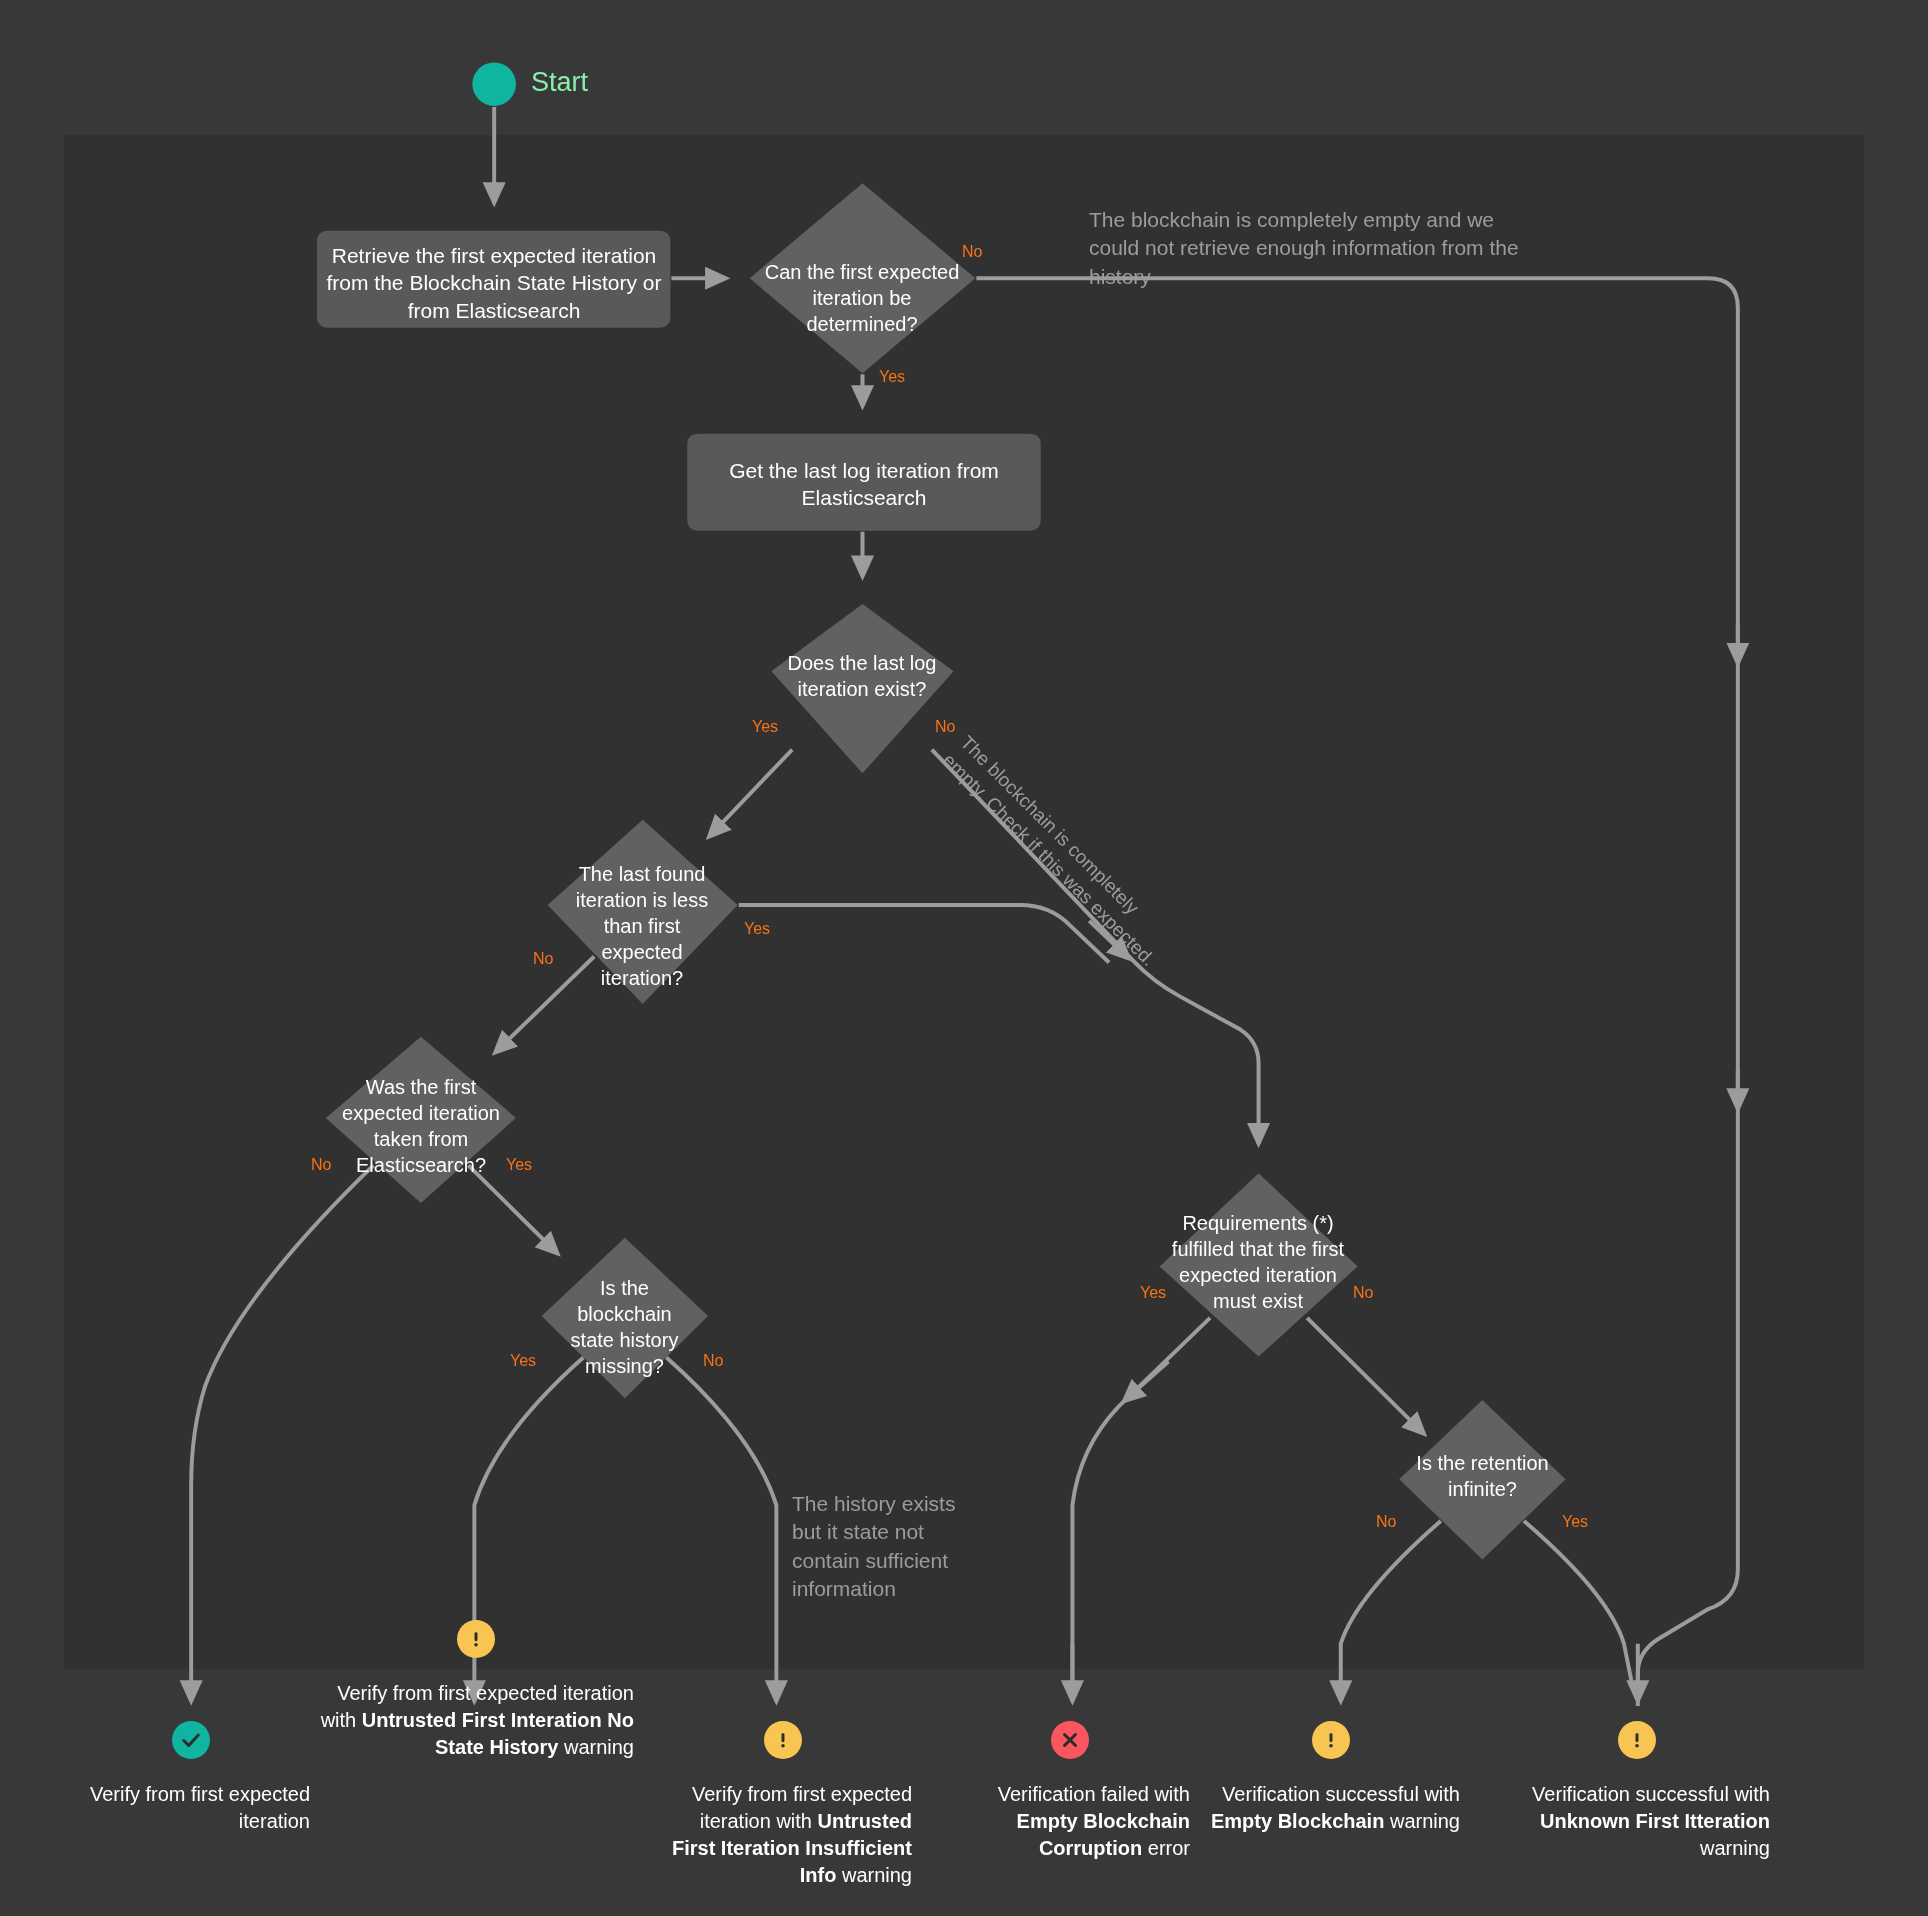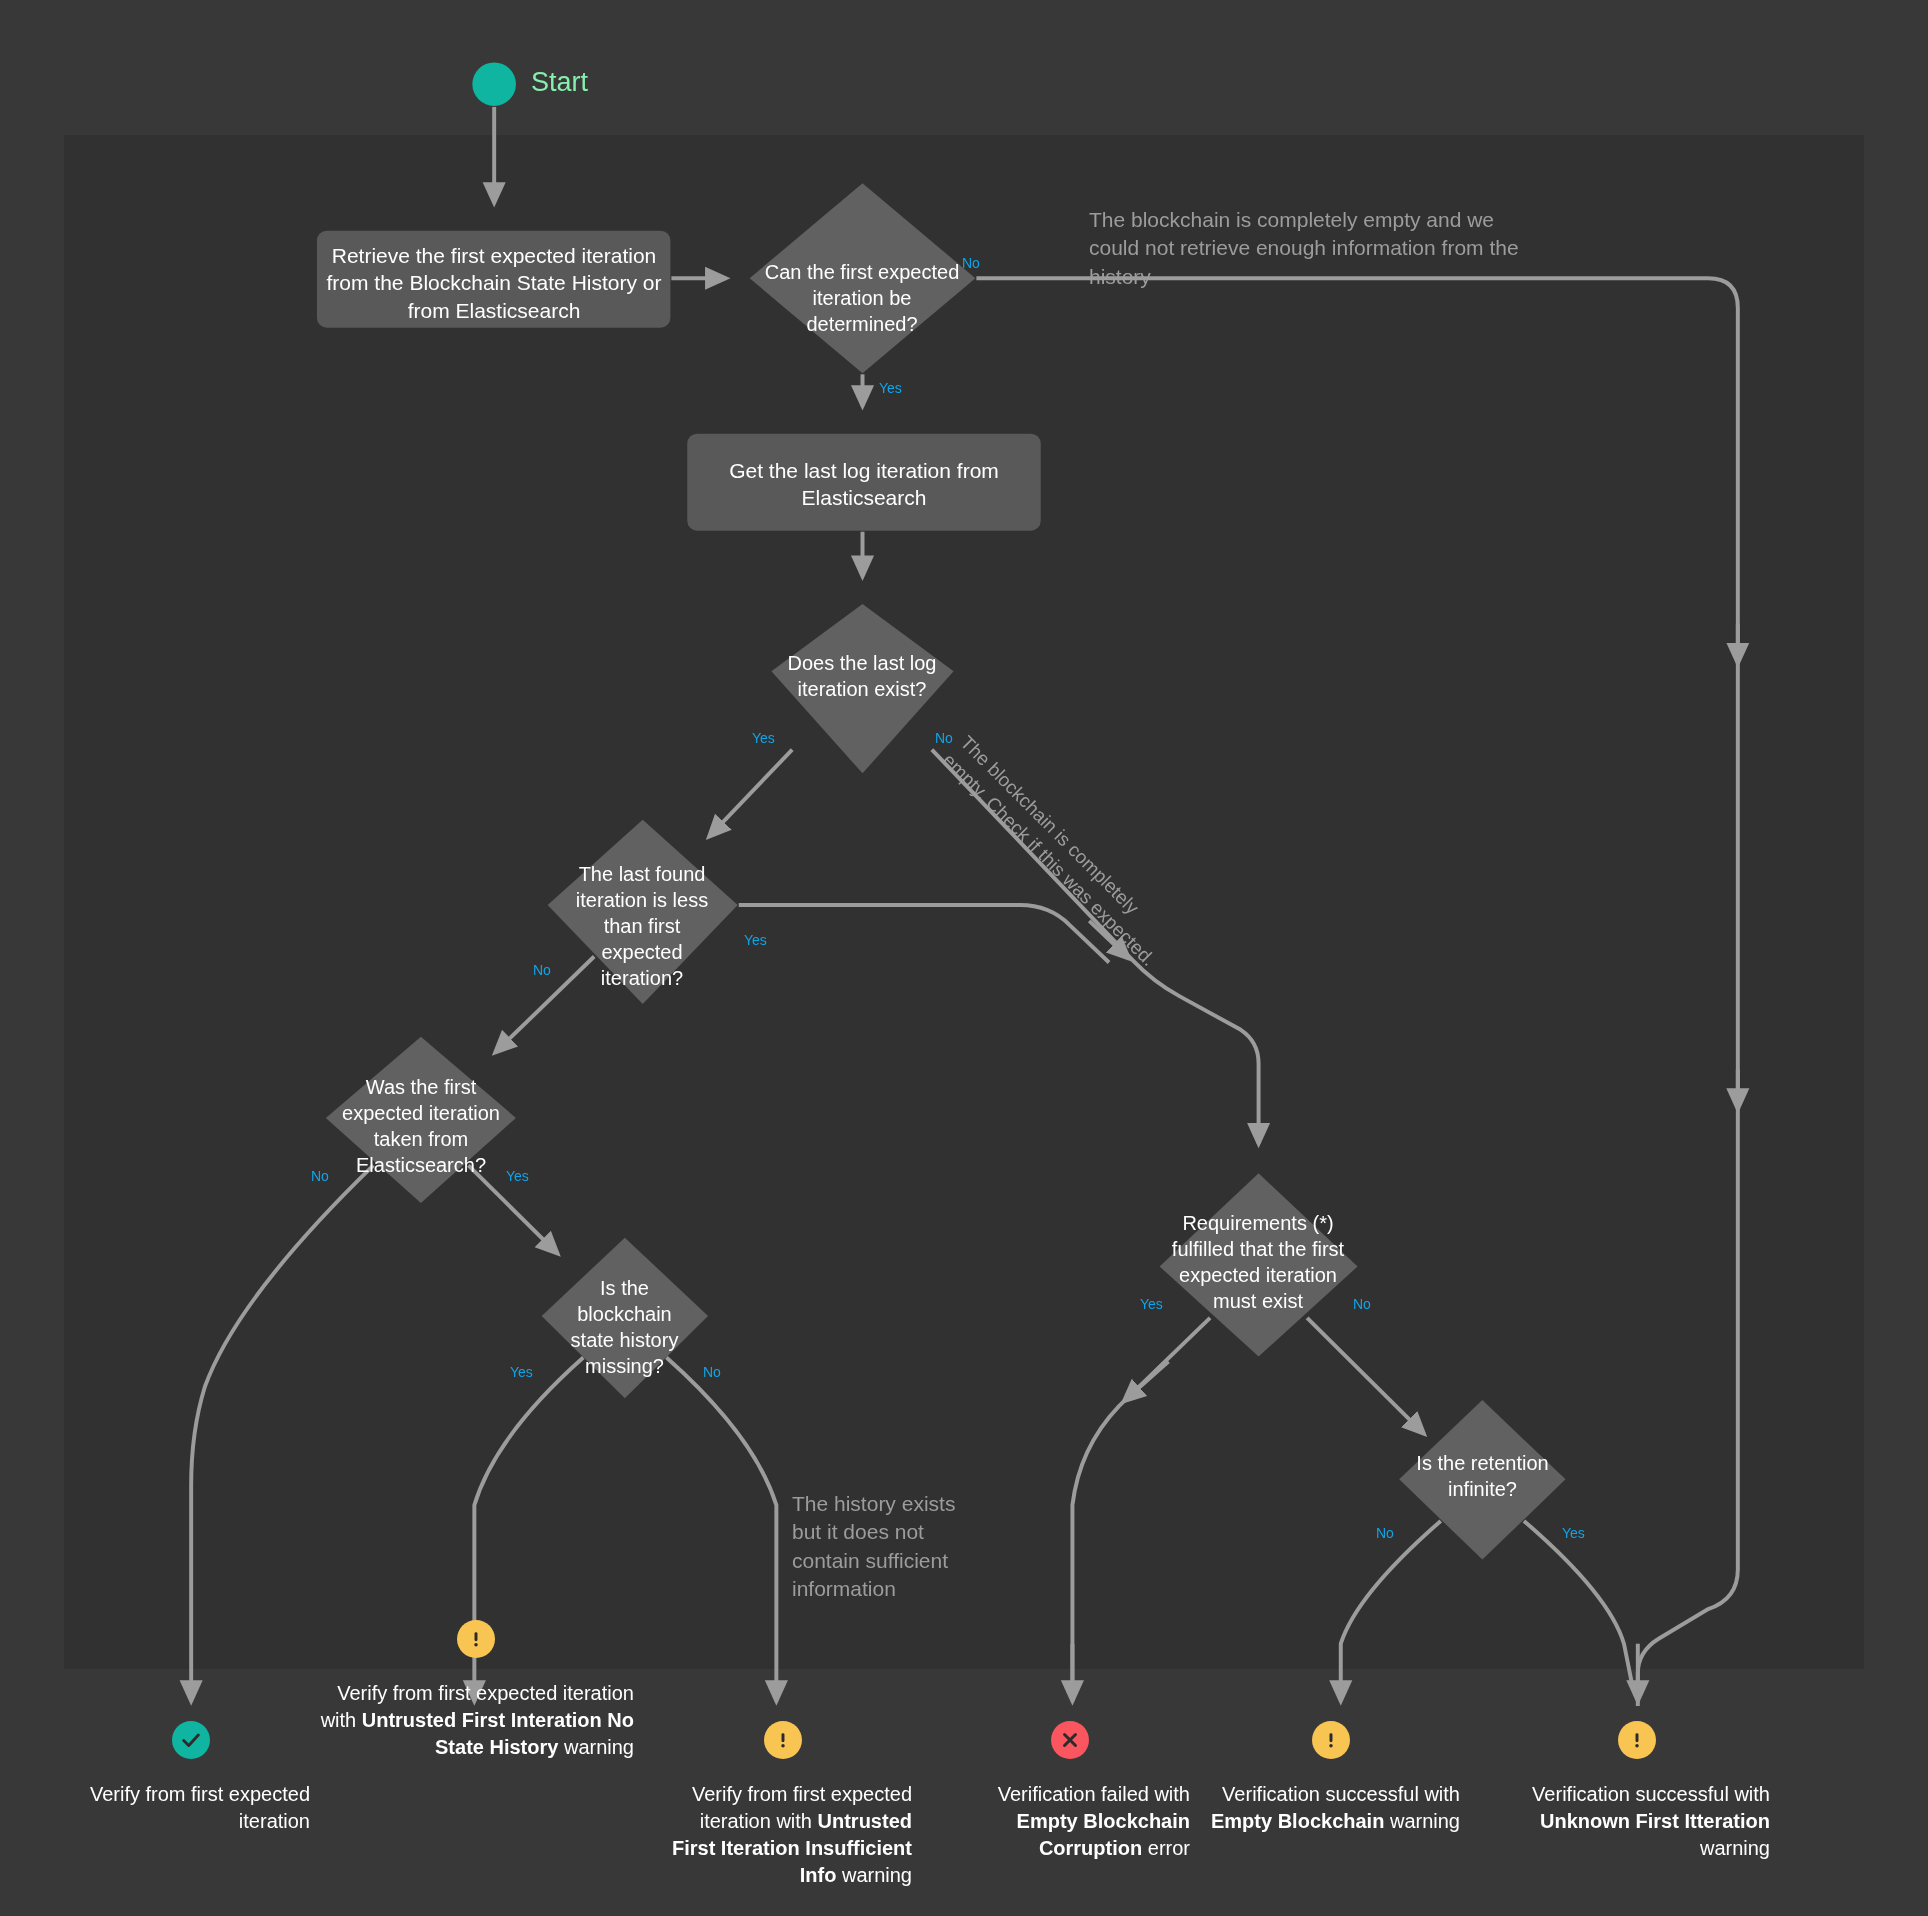--- a/index.html
+++ b/index.html
@@ -39,24 +39,23 @@
     pointer-events: none;
   }
   .process-label {
     font-size: 21px;
   }
   .decision-label {
     font-size: 20px;
   }
   .edge-label {
     position: absolute;
-    color: #0ea5e9;
-    font-size: 14px;
+    color: #f97316;
+    font-size: 16px;
     white-space: nowrap;
-    margin-top: 12px;
   }
   .note-label {
     position: absolute;
     color: #9c9c9c;
     font-size: 21px;
     line-height: 1.35;
   }
   .note-rot {
     position: absolute;
     color: #9c9c9c;
@@ -204,21 +203,21 @@
   <div class="edge-label" style="left:703px; top:1352px;">No</div>
   <div class="edge-label" style="left:1140px; top:1284px;">Yes</div>
   <div class="edge-label" style="left:1353px; top:1284px;">No</div>
   <div class="edge-label" style="left:1376px; top:1513px;">No</div>
   <div class="edge-label" style="left:1562px; top:1513px;">Yes</div>
 
   <div class="note-label" style="left:1089px; top:206px; width:446px; ">The blockchain is completely empty and we could not retrieve enough information from the history</div>
 
   <div class="note-rot" style="left:972px; top:731px; width:297px; transform:rotate(45deg);">The blockchain is completely empty. Check if this was expected.</div>
 
-  <div class="note-label" style="left:792px; top:1490px; width:188px;">The history exists but it does not contain sufficient information</div>
+  <div class="note-label" style="left:792px; top:1490px; width:188px;">The history exists but it state not contain sufficient information</div>
 
   <div class="result" style="left:72px; top:1721px; width:238px;">
     <span class="icon-wrap">
       <span class="badge ok">
         <svg width="22" height="22" viewBox="0 0 24 24">
             <path d="M4 12.5 L9.5 18 L20 6.5" stroke="#2b2b2b" stroke-width="3.2" fill="none" stroke-linecap="round" stroke-linejoin="round"></path>
           </svg>
       </span>
     </span>
     <span>

